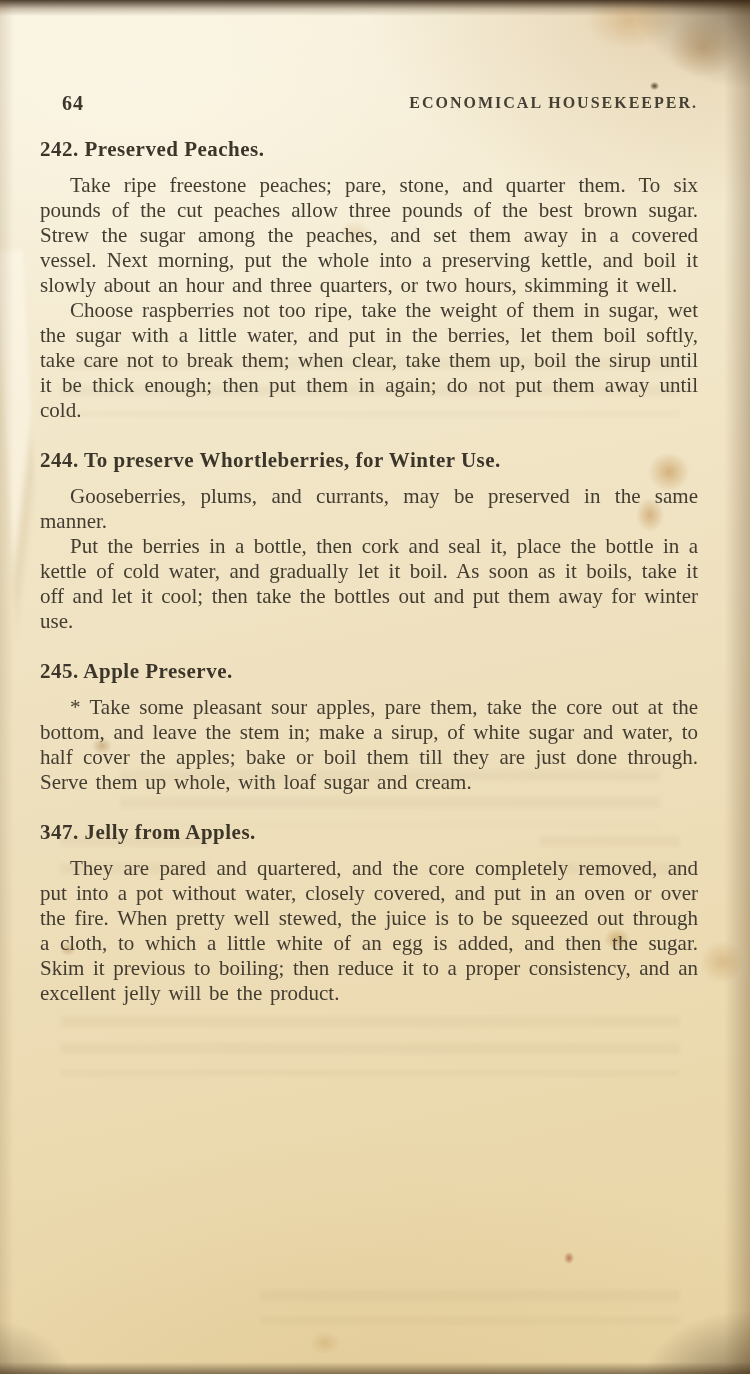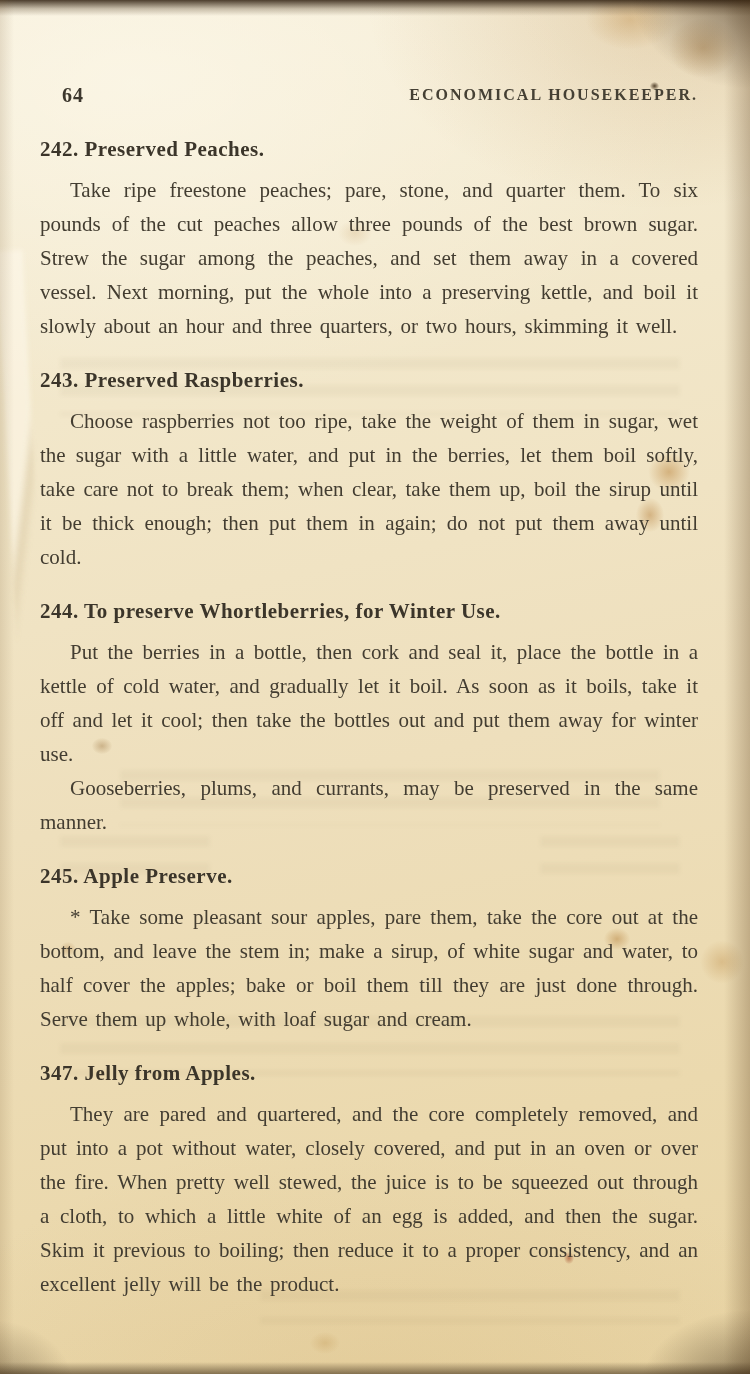--- a/index.html
+++ b/index.html
@@ -97,21 +97,21 @@
   .bleed-1 { left: 60px;  top: 358px;  width: 620px; height: 58px; }
   .bleed-2 { left: 120px; top: 770px;  width: 540px; height: 56px; }
   .bleed-3 { left: 60px;  top: 836px;  width: 150px; height: 50px; }
   .bleed-4 { left: 540px; top: 836px;  width: 140px; height: 50px; }
   .bleed-5 { left: 60px;  top: 1016px; width: 620px; height: 60px; }
   .bleed-6 { left: 260px; top: 1290px; width: 420px; height: 34px; }
 
   
   .page-header {
     position: absolute;
-    left: 40px; right: 52px; top: 84px;
+    left: 40px; right: 52px; top: 92px;
     height: 24px;
   }
   .page-number {
     position: absolute; left: 22px; top: 0;
     font-size: 20px; font-weight: bold; letter-spacing: 1px;
     color: #3c372d;
   }
   .running-header {
     position: absolute; left: 0; right: 0; top: 2px;
     text-align: right;
@@ -129,21 +129,21 @@
     text-align: left;
     font-size: 21px;
     font-weight: bold;
     letter-spacing: 0.5px;
     color: #3b352a;
     transform: scaleY(1.02);
   }
   .recipe p {
     margin: 0;
     font-size: 21px;
-    line-height: 34px;
+    line-height: 25px;
     text-align: justify;
     text-indent: 30px;
     word-spacing: 2.5px;
     color: #433d31;
   }
   .recipe p .em { }
 </style>
 </head>
 <body>
 
@@ -174,27 +174,26 @@
     <span class="page-number">64</span>
     <span class="running-header">ECONOMICAL HOUSEKEEPER.</span>
   </div>
 
   <div class="recipes">
       <section class="recipe">
         <h2 class="recipe-title">242. Preserved Peaches.</h2>
         <p><span>Take ripe freestone peaches; pare, stone, and quarter them.  To six pounds of the cut peaches allow three pounds of the best brown sugar.  Strew the sugar among the peaches, and set them away in a covered vessel. Next morning, put the whole into a preserving kettle, and boil it slowly about an hour and three quarters, or two hours, skimming it well.</span></p>
       </section>
       <section class="recipe">
-        <h2 class="recipe-title">243. Preserved Raspberries.</h2>
         <p><span>Choose raspberries not too ripe, take the weight of them in sugar, wet the sugar with a little water, and put in the berries, let them boil softly, take care not to break them; when clear, take them up, boil the sirup until it be thick enough; then put them in again; do not put them away until cold.</span></p>
       </section>
       <section class="recipe">
         <h2 class="recipe-title">244. To preserve Whortleberries, for Winter Use.</h2>
+        <p><span>Gooseberries, plums, and currants, may be preserved in the same manner.</span></p>
         <p><span>Put the berries in a bottle, then cork and seal it, place the bottle in a kettle of cold water, and gradually let it boil.  As soon as it boils, take it off and let it cool; then take the bottles out and put them away for winter use.</span></p>
-        <p><span>Gooseberries, plums, and currants, may be preserved in the same manner.</span></p>
       </section>
       <section class="recipe">
         <h2 class="recipe-title">245. Apple Preserve.</h2>
         <p><span>* Take some pleasant sour apples, pare them, take the core out at the bottom, and leave the stem in; make a sirup, of white sugar and water, to half cover the apples; bake or boil them till they are just done through.  Serve them up whole, with loaf sugar and cream.</span></p>
       </section>
       <section class="recipe">
         <h2 class="recipe-title">347. Jelly from Apples.</h2>
         <p><span>They are pared and quartered, and the core completely removed, and put into a pot </span><span class="em">without</span><span> water, closely covered, and put in an oven or over the fire.  When pretty well stewed, the juice is to be squeezed out through a cloth, to which a little white of an egg is added, and then the sugar.  Skim it previous to boiling; then reduce it to a proper consistency, and an excellent jelly will be the product.</span></p>
       </section>
     </div>

